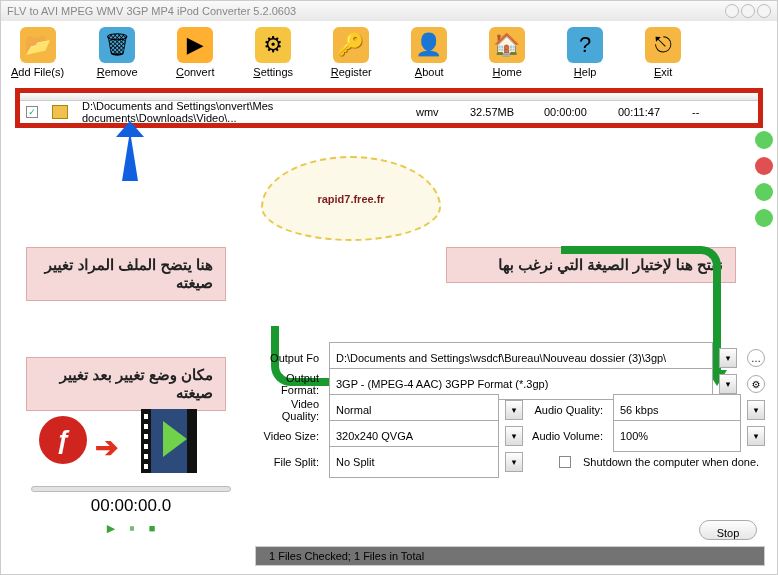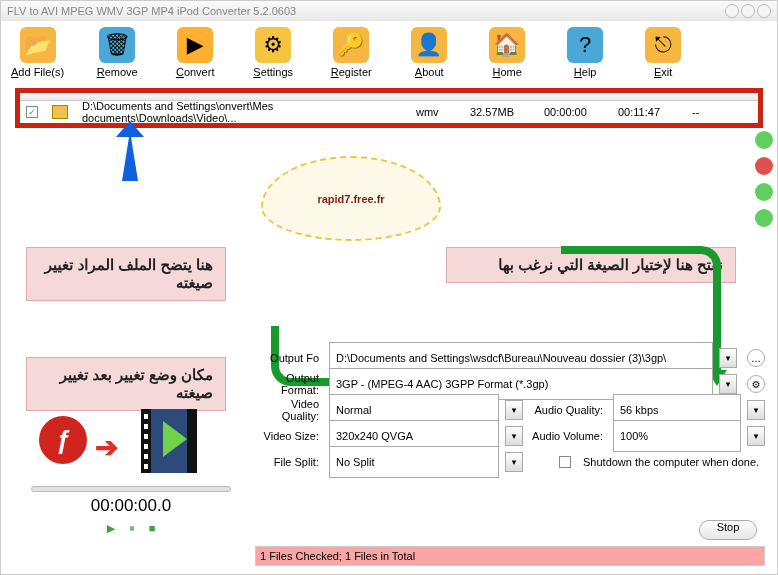--- a/index.html
+++ b/index.html
@@ -34,22 +34,22 @@
 .timetxt { text-align: center; font-size: 17px; margin: 4px 0; }
 .player-btns { display: flex; gap: 14px; justify-content: center; margin-top: 6px; font-size: 18px; color: #3aa33a; }
 .settings { position: absolute; left: 250px; top: 344px; right: 12px; }
 .srow { display: flex; align-items: center; height: 26px; gap: 6px; }
 .slabel { width: 72px; text-align: right; font-size: 11px; padding-right: 4px; }
 .sinput { flex: 1; height: 20px; border: 1px solid #aaa; background: #fff; padding: 15px 6px; display: flex; align-items: center; font-size: 11px; }
 .sdrop { width: 18px; height: 20px; border: 1px solid #aaa; background: linear-gradient(#fefefe,#ddd); display: flex; align-items: center; justify-content: center; font-size: 9px; }
 .sround { width: 18px; height: 18px; border: 1px solid #aaa; border-radius: 9px; margin-left: 4px; display: flex; align-items: center; justify-content: center; font-size: 10px; }
 .side-dots { position: absolute; right: 4px; top: 130px; display: flex; flex-direction: column; gap: 8px; }
 .dot { width: 18px; height: 18px; border-radius: 9px; }
-.stopbtn { position: absolute; right: 20px; bottom: 34px; width: 58px; height: 20px; border: 1px solid #aaa; border-radius: 10px; background: linear-gradient(#fdfdfd,#e7e7e7); display: flex; align-items: flex-start; justify-content: center; font-size: 11px; }
-.status { position: absolute; left: 254px; bottom: 8px; right: 12px; height: 20px; border: 1px solid #ccc; background: #fca5a5; display: flex; align-items: center; padding: 0 4px; font-size: 11px; }
+.stopbtn { position: absolute; right: 20px; bottom: 34px; width: 58px; height: 20px; border: 1px solid #aaa; border-radius: 10px; background: linear-gradient(#fdfdfd,#e7e7e7); display: flex; align-items: flex-end; justify-content: center; font-size: 11px; }
+.status { position: absolute; left: 254px; bottom: 8px; right: 12px; height: 20px; border: 1px solid #ccc; background: #737373; display: flex; align-items: center; padding: 0 13px; font-size: 11px; }
 .shutdown-row { display: flex; align-items: center; gap: 12px; font-size: 11px; }
 </style>
 </head>
 <body>
 
 <div class="titlebar">
   <span>FLV to AVI MPEG WMV 3GP MP4 iPod Converter 5.2.0603</span>
   <div class="win-btns">
     <div class="wbtn"></div>
     <div class="wbtn"></div>

